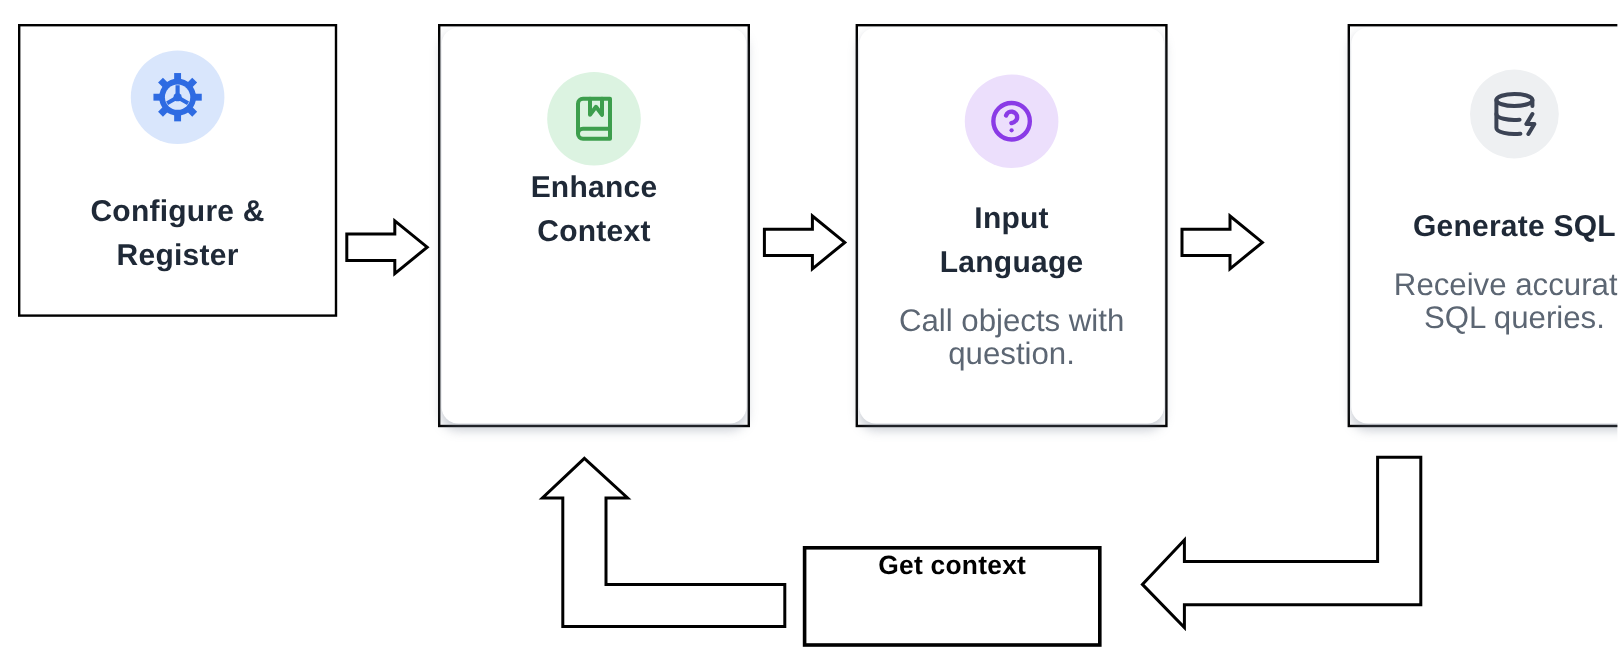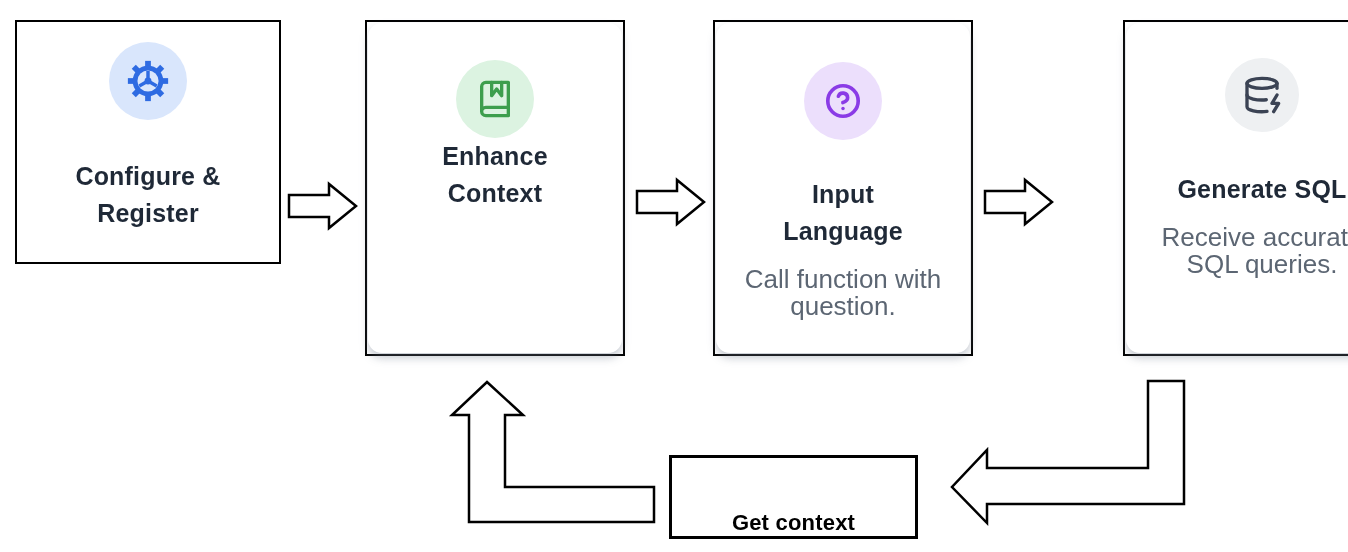--- a/index.html
+++ b/index.html
@@ -30,41 +30,41 @@
   .card-2 .icon-circle{background:#dcf3e1;margin-top:38px;}
   .card-3 .icon-circle{background:#ecdffc;margin-top:40px;}
   .card-4 .icon-circle{background:#eef0f2;margin-top:36px;width:74px;height:74px;}
 
   .title{
     margin:0;font-size:25px;font-weight:bold;color:#1f2937;
     line-height:37px;white-space:pre-line;letter-spacing:.2px;
   }
   .card-1 .title{margin-top:38px;}
   .card-2 .title{}
-  .card-3 .title{margin-top:36px;}
+  .card-3 .title{margin-top:24px;}
   .card-4 .title{margin-top:39px;}
 
   .subtitle{
     margin:16px 0 0;font-size:26px;color:#5c6673;
     line-height:27px;white-space:pre-line;
   }
 
   
   .flow-arrow,.elbow{position:absolute;display:block;}
   .fa-1{left:287px;top:181px;}
   .fa-2{left:635px;top:177px;}
   .fa-3{left:983px;top:177px;}
   .elbow-up{left:448px;top:376px;}
   .elbow-left{left:948px;top:376px;}
 
   
   .loop-box{
     position:absolute;left:669px;top:455px;width:249px;height:84px;
     box-sizing:border-box;border:3px solid #000;background:#fff;
-    display:flex;align-items:flex-end;justify-content:center;
+    display:flex;align-items:flex-start;justify-content:center;
   }
   .loop-box span{font-size:22px;font-weight:bold;color:#000;letter-spacing:.2px;}
 </style>
 </head>
 <body>
 
 <div class="canvas">
 
   <div class="card card-1">
     <div class="icon-circle">
@@ -103,21 +103,21 @@
   <div class="card card-3 raised">
     <div class="icon-circle">
       <svg width="38" height="38" viewBox="0 0 24 24" fill="none" stroke="#8a3be6" stroke-width="2.3" stroke-linecap="round" stroke-linejoin="round" aria-hidden="true">
         <circle cx="12" cy="12" r="9.6"></circle>
         <path d="M9.09 9a3 3 0 0 1 5.83 1c0 2-3 3-3 3"></path>
         <circle cx="12" cy="16.8" r="1.1" fill="#8a3be6" stroke="none"></circle>
       </svg>
     </div>
     <h2 class="title">Input
 Language</h2>
-    <p class="subtitle">Call function with
+    <p class="subtitle">Call objects with
 question.</p>
   </div>
 
   <div class="card card-4 raised">
     <div class="icon-circle">
       <svg width="40" height="40" viewBox="0 0 24 24" fill="none" stroke="#3b4354" stroke-width="2" stroke-linecap="round" stroke-linejoin="round" aria-hidden="true">
         <ellipse cx="12" cy="5" rx="9" ry="3"></ellipse>
         <path d="M3 5v14a9 3 0 0 0 12 2.84"></path>
         <path d="M21 5v3"></path>
         <path d="M21 12l-3 5h4l-3 5"></path>

